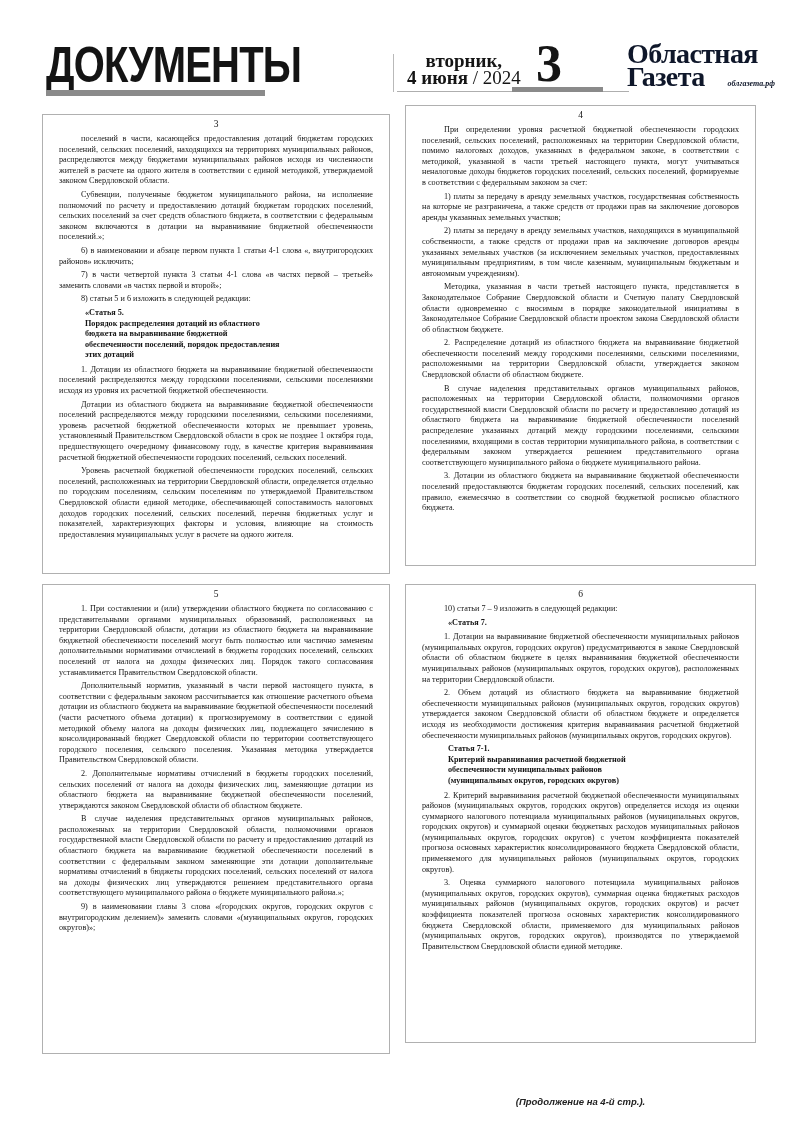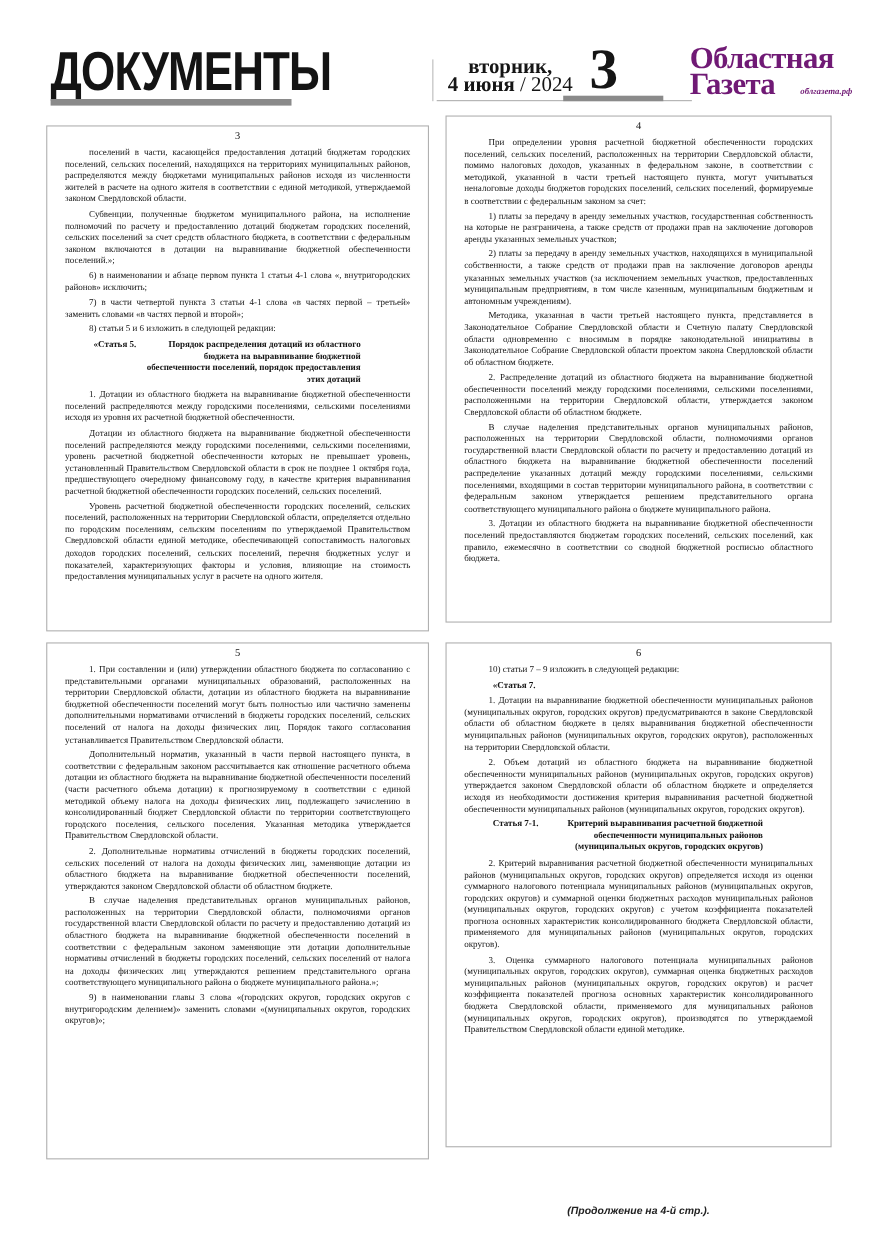--- a/index.html
+++ b/index.html
@@ -21,21 +21,21 @@
   }
   .title-bar{position:absolute;left:46px;top:90px;width:219px;height:6px;background:var(--bar-gray);}
   .v-divider{position:absolute;left:393px;top:54px;width:1px;height:38px;background:#b9b9b9;}
   .date-block{position:absolute;left:407px;top:52px;font-size:19px;line-height:17px;font-weight:bold;text-align:center;}
   .date-block .yr{font-weight:normal;}
   .header-rule{position:absolute;left:397px;top:91px;width:232px;height:1px;background:#aeaeae;}
   .number-bar{position:absolute;left:512px;top:87px;width:91px;height:5px;background:var(--bar-gray);}
   .page-number{position:absolute;left:536px;top:38px;font-size:52px;line-height:52px;font-weight:bold;}
   .masthead{
     position:absolute;left:627px;top:42px;font-weight:bold;font-size:28px;line-height:23px;
-    letter-spacing:-0.6px;color:#701a75;white-space:nowrap;
+    letter-spacing:-0.6px;color:#0f172a;white-space:nowrap;
   }
   .masthead .site{font-size:8px;font-style:italic;font-weight:bold;letter-spacing:0;margin-left:3px;padding-left:20px;}
   .cont-note{
     position:absolute;text-align:center;
     font-family:"Liberation Sans", sans-serif;font-style:italic;font-weight:bold;font-size:9.5px;
     color:#222;
     margin-top:48px;
   }
   #cont-top{left:42px;width:348px;top:98px;}
   #cont-bottom{left:405px;width:351px;top:1048px;}
@@ -48,24 +48,24 @@
   #box-4{left:405px;top:105px;width:351px;height:461px;}
   #box-5{left:42px;top:584px;width:348px;height:470px;}
   #box-6{left:405px;top:584px;width:351px;height:459px;}
   .box-number{text-align:center;font-size:9.5px;margin:1px 0 5px;}
   .doc-box p{
     margin:0 0 3px;font-size:8.2px;line-height:10.6px;
     text-align:justify;text-indent:22px;color:#161616;
   }
   .article-heading{
     display:flex;margin:2px 0 4px 26px;font-weight:bold;
-    font-size:8.2px;line-height:10.6px;text-align:left;
+    font-size:8.2px;line-height:10.6px;text-align:left;flex-direction:column;
   }
   .article-heading .h-label{white-space:nowrap;margin-right:4px;}
-  .article-heading .h-text{width:200px;text-align:right;}
+  .article-heading .h-text{width:200px;}
 </style>
 </head>
 <body>
 
 <div class="doc-title">ДОКУМЕНТЫ</div>
 <div class="title-bar"></div>
 <div class="v-divider"></div>
 
 <div class="date-block">
   <span>вторник,</span><br>

